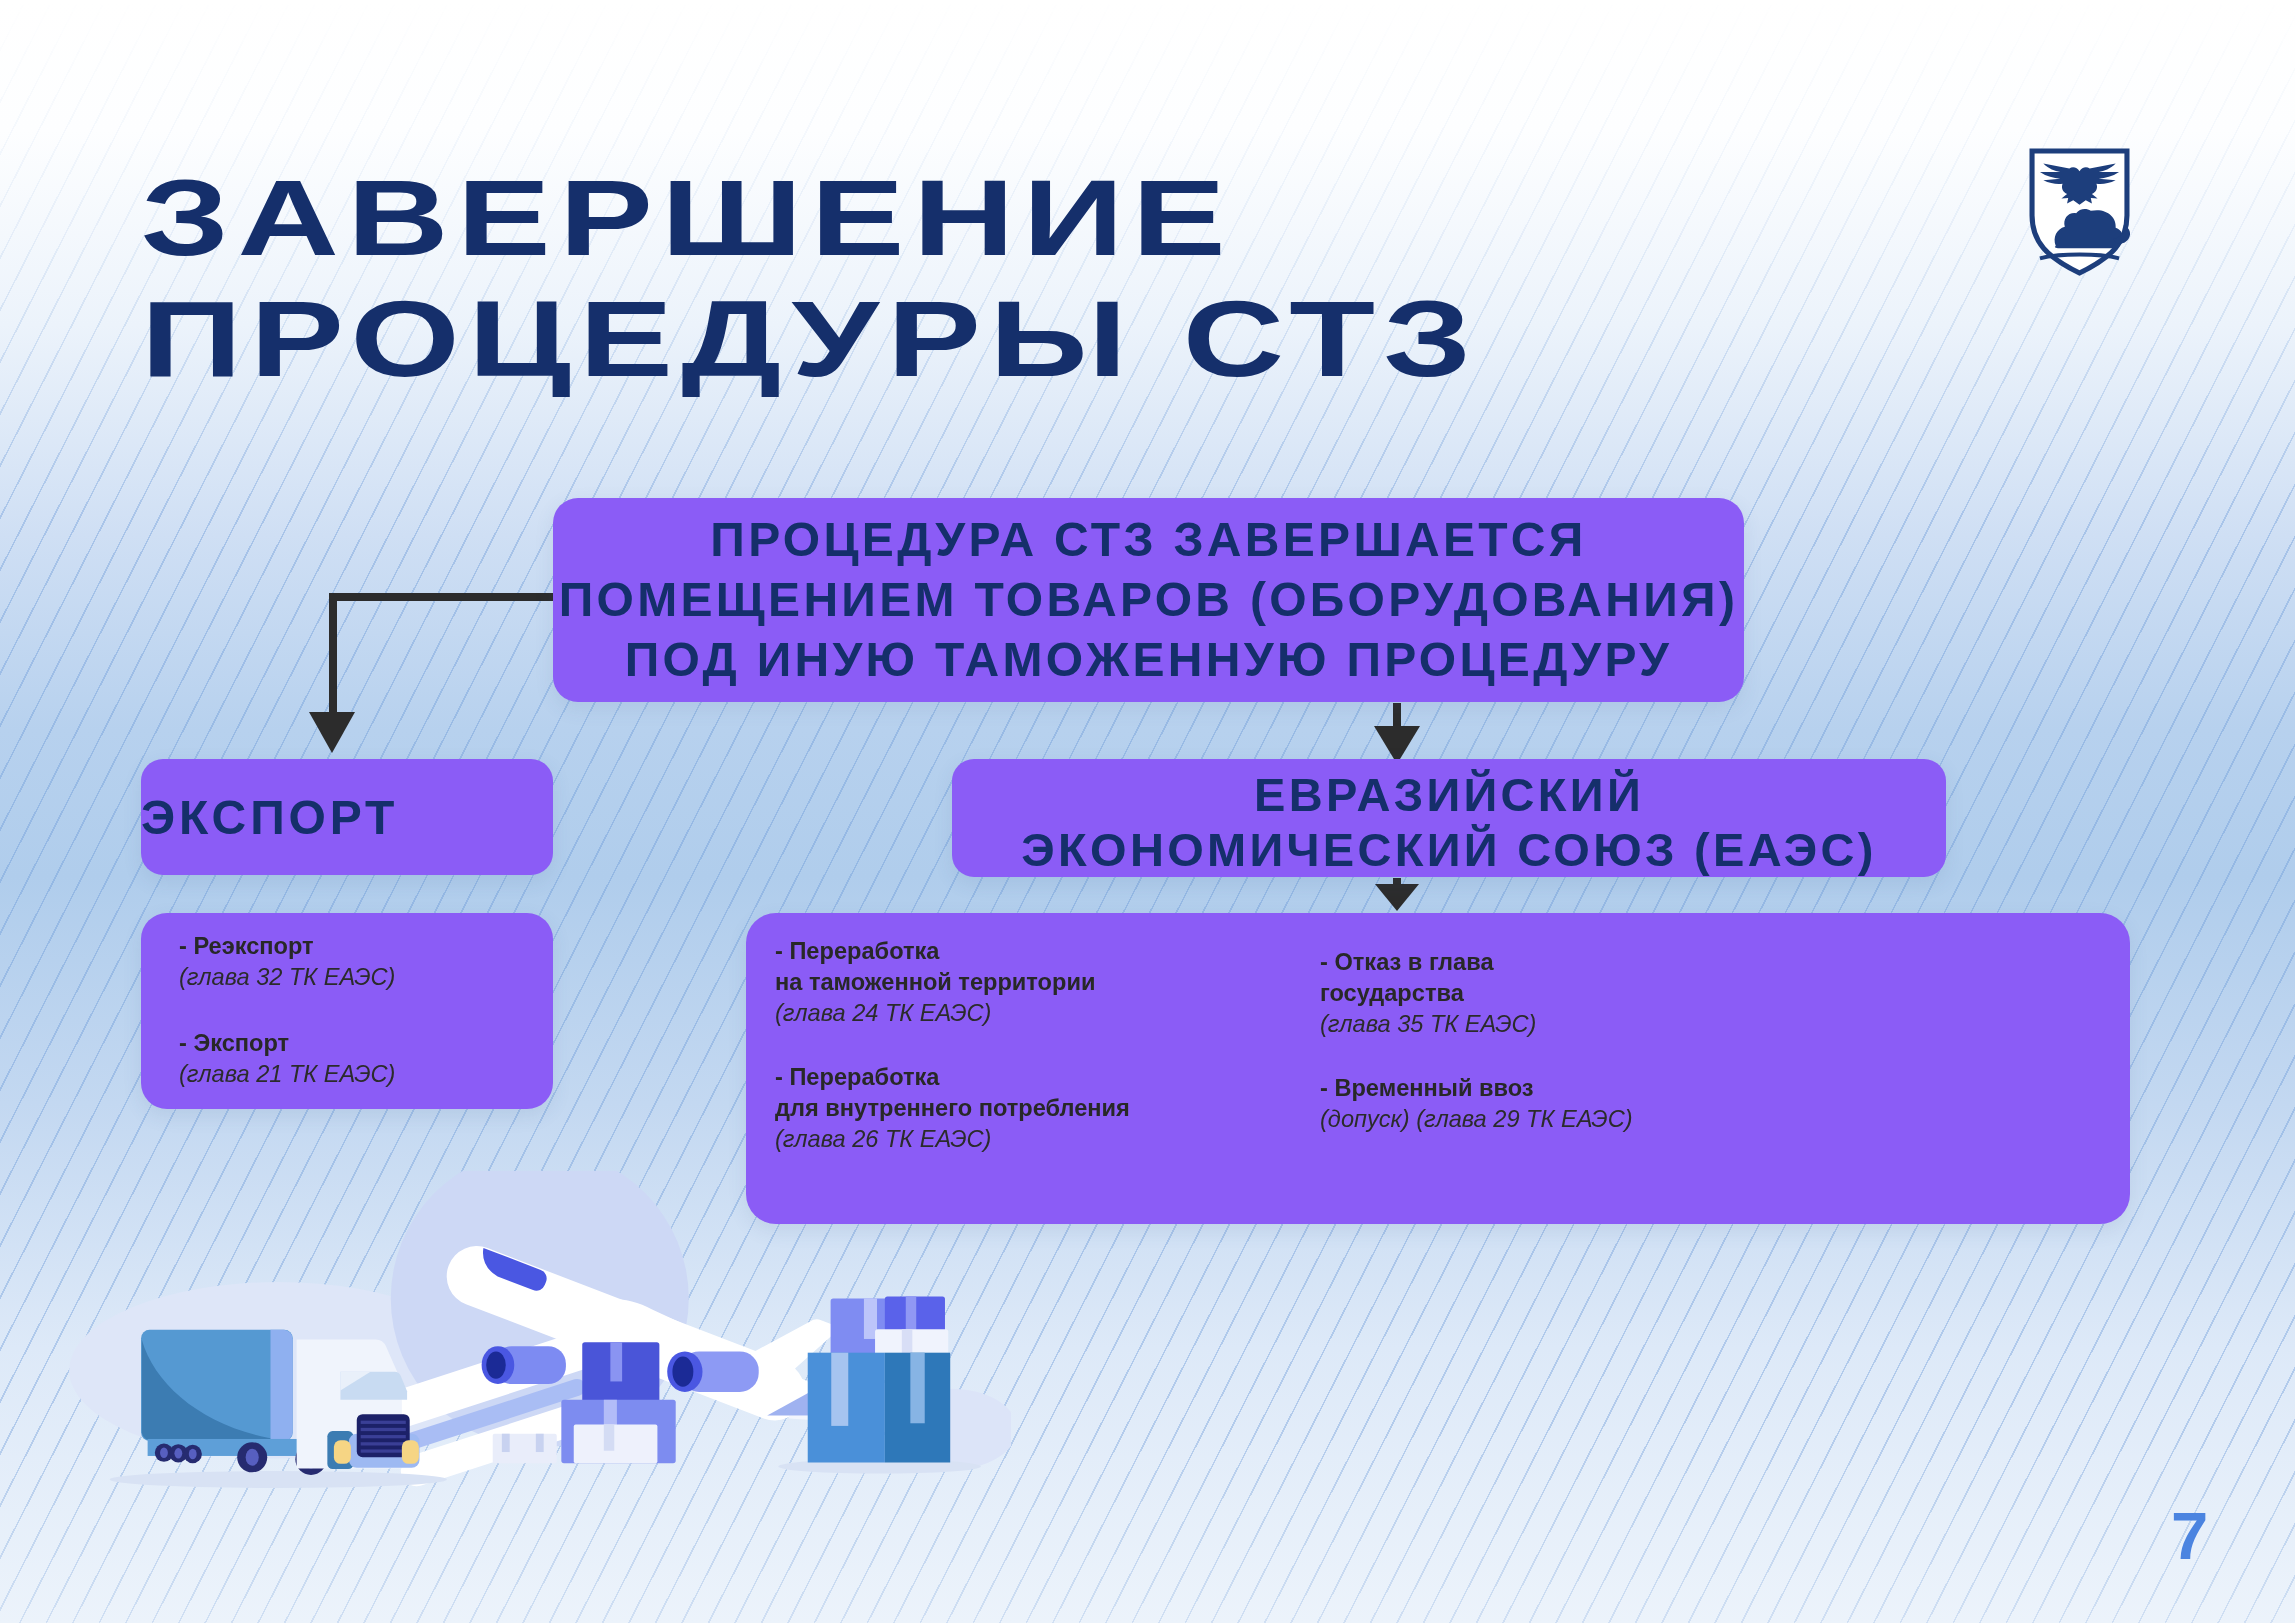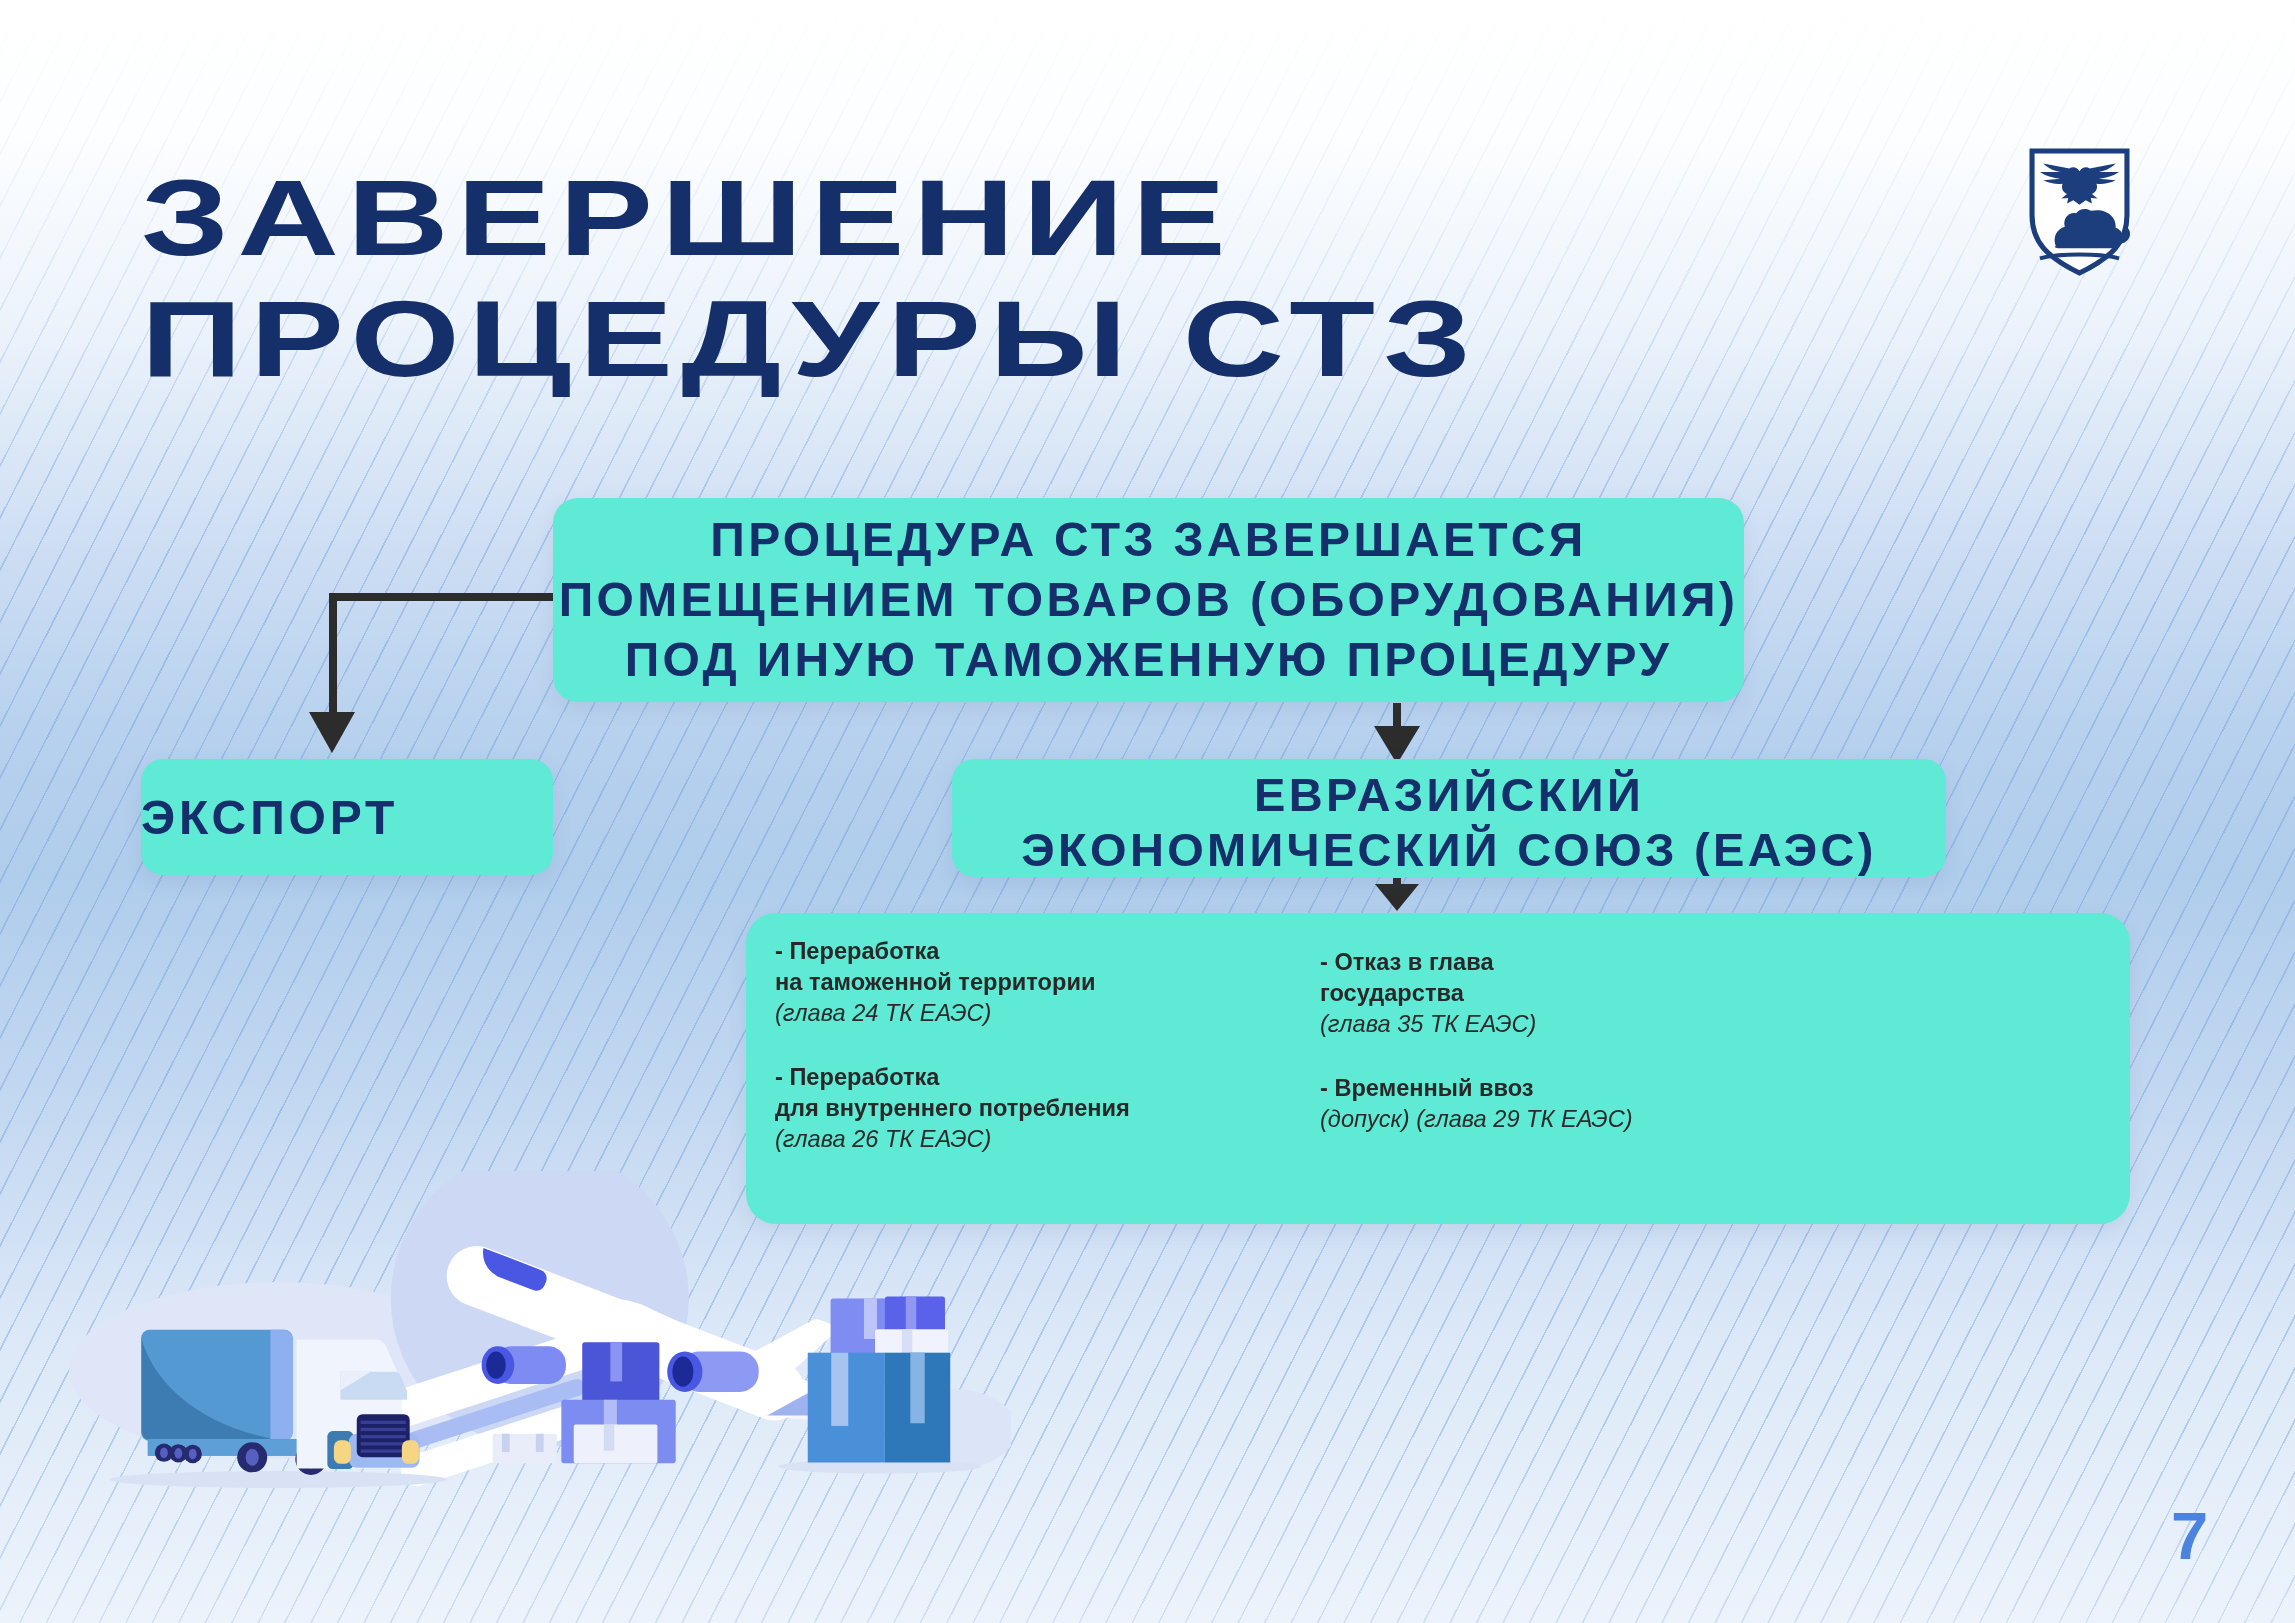--- a/index.html
+++ b/index.html
@@ -23,21 +23,21 @@
             mask-image:linear-gradient(180deg,rgba(0,0,0,0) 0%,rgba(0,0,0,.25) 14%,#000 32%,#000 88%,rgba(0,0,0,.55) 100%);
   }
   
   .title{
     position:absolute;left:141px;top:157px;margin:0;
     font-size:108px;line-height:121px;font-weight:700;
     letter-spacing:6.5px;color:#152F6B;white-space:pre-line;
     transform:scaleX(1.3);transform-origin:0 0;
   }
   
-  .card{position:absolute;background:#5eead4;box-shadow:0 6.5px 19.6px rgba(60,90,140,.10);}
+  .card{position:absolute;background:#8b5cf6;box-shadow:0 6.5px 19.6px rgba(60,90,140,.10);}
   .root-box{left:553px;top:498px;width:1191px;height:204px;border-radius:25px;
     display:flex;align-items:center;justify-content:center;}
   .root-box .hd{font-size:48px;line-height:60px;}
   .hd{font-weight:700;color:#152F6B;text-align:center;letter-spacing:3.3px;white-space:pre-line;}
   .export-box{left:141px;top:759px;width:412px;height:116px;border-radius:22px;
     display:flex;align-items:center;justify-content:flex-start;}
   .export-box .hd{font-size:48px;letter-spacing:3.9px;}
   .eaeu-box{left:952px;top:759px;width:994px;height:118px;border-radius:22px;
     display:flex;align-items:flex-end;justify-content:center;}
   .eaeu-box .hd{font-size:47px;line-height:55px;}
@@ -196,20 +196,30 @@
 
   <div class="card export-box">
     <div class="hd">ЭКСПОРТ</div>
   </div>
 
   <div class="card eaeu-box">
     <div class="hd">ЕВРАЗИЙСКИЙ
 ЭКОНОМИЧЕСКИЙ СОЮЗ (ЕАЭС)</div>
   </div>
 
+  <div class="card left-card">
+    <div class="li">
+      <div class="li-name">- Реэкспорт</div>
+      <div class="li-ref">(глава 32 ТК ЕАЭС)</div>
+    </div>
+    <div class="li">
+      <div class="li-name">- Экспорт</div>
+      <div class="li-ref">(глава 21 ТК ЕАЭС)</div>
+    </div>
+  </div>
 
   <div class="card big-card">
     <div class="col col1">
       <div class="li">
         <div class="li-name">- Переработка
 на таможенной территории</div>
         <div class="li-ref">(глава 24 ТК ЕАЭС)</div>
       </div>
       <div class="li">
         <div class="li-name">- Переработка

